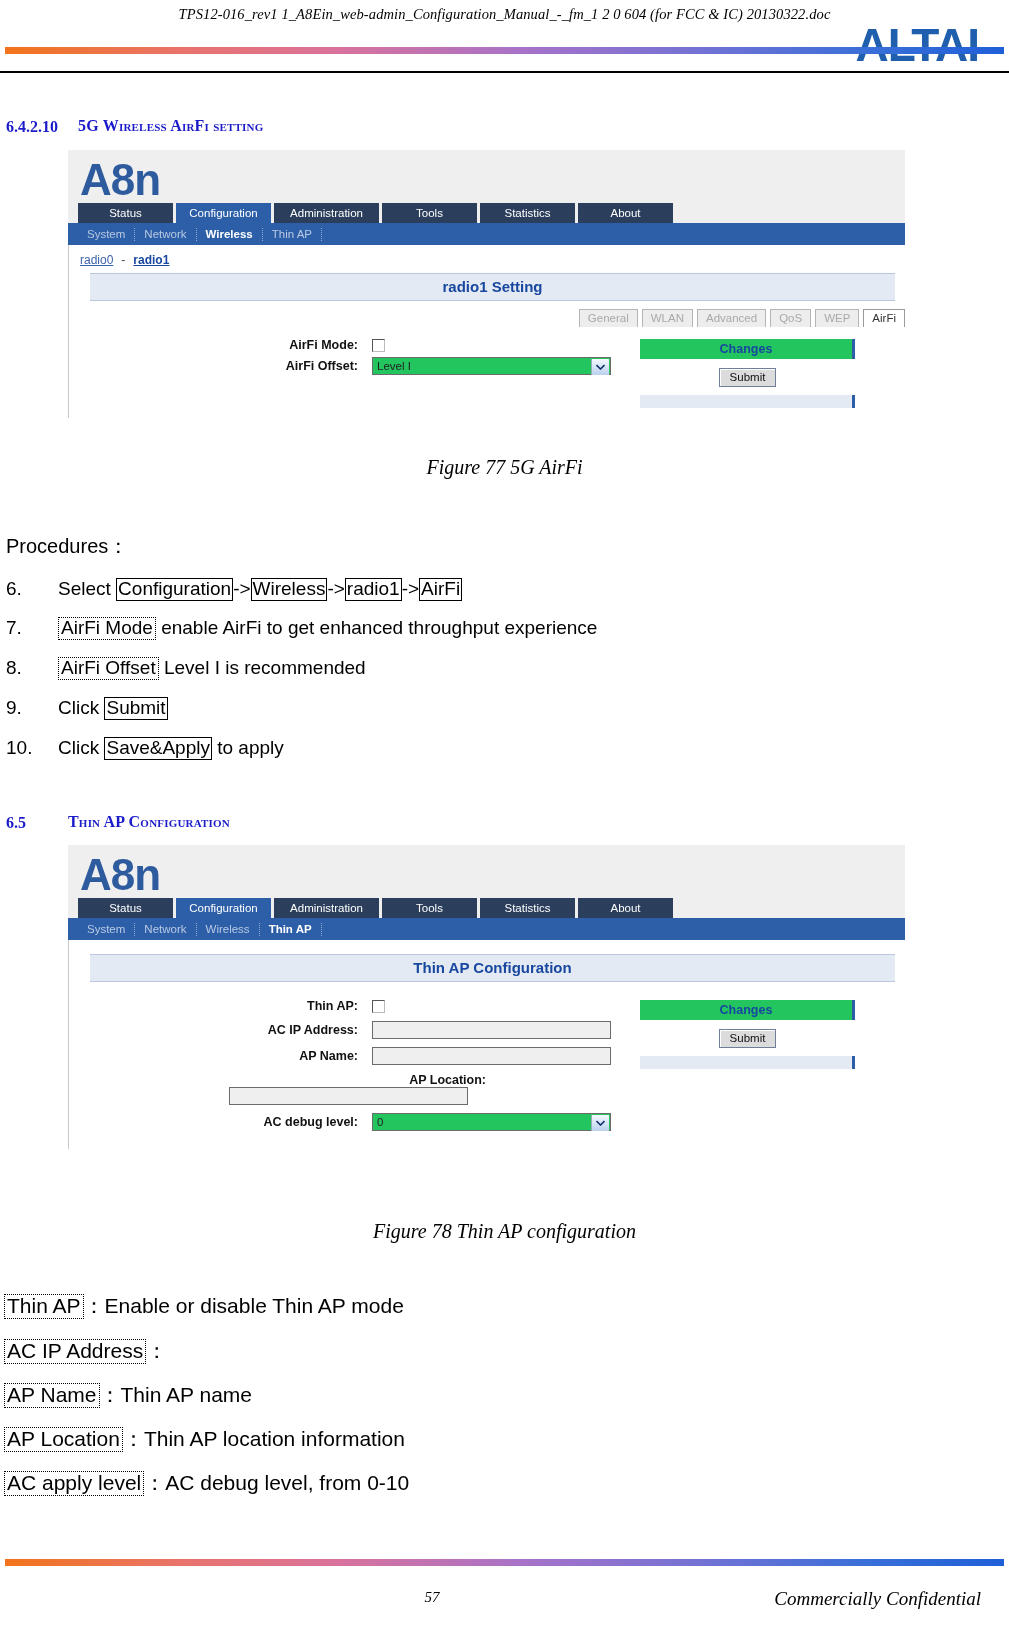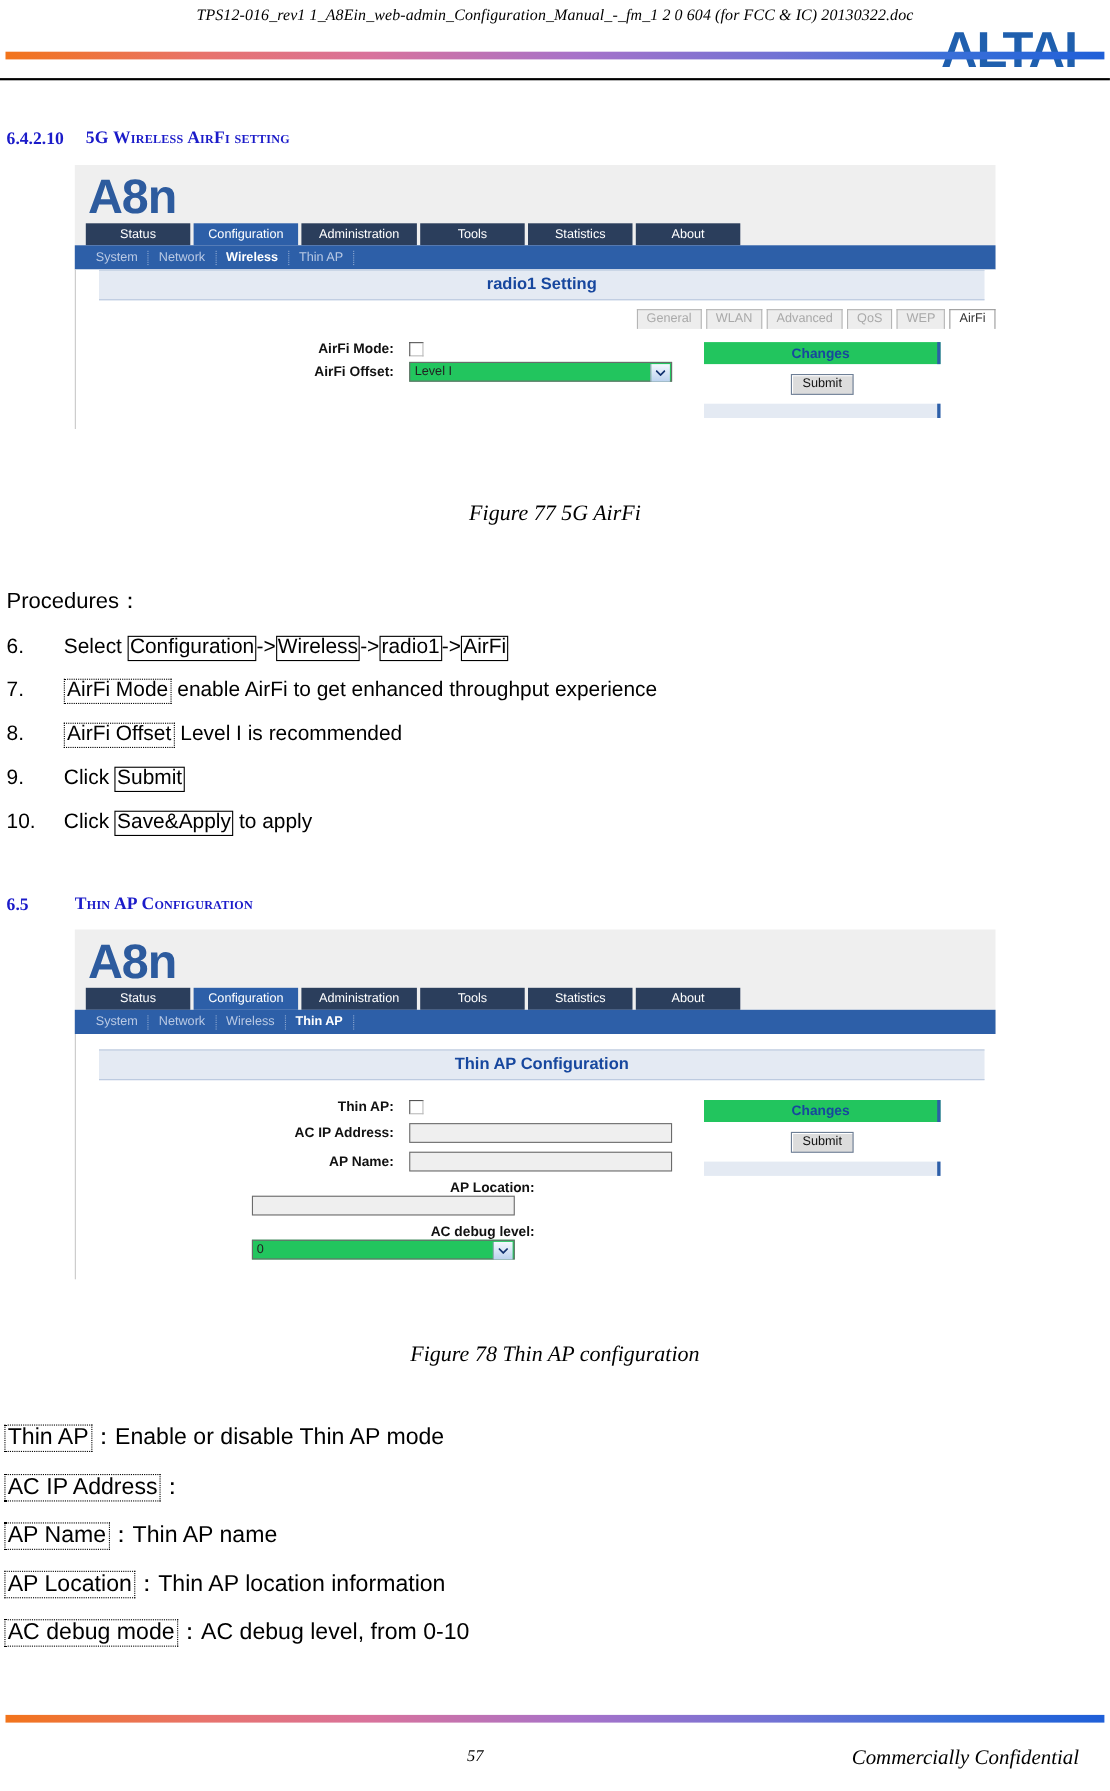--- a/index.html
+++ b/index.html
@@ -222,20 +222,23 @@
     </div>
     <div class="subnav">
       <span>System</span>
       <span>Network</span>
       <span class="active">Wireless</span>
       <span>Thin AP</span>
     </div>
   </div>
   <div class="shot-body">
     <div class="shot-left-rule"></div>
+    <div class="radio-links">
+      <a>radio0</a><span class="dash">-</span><a class="cur">radio1</a>
+    </div>
     <div class="panel-title">radio1 Setting</div>
     <div class="subtabs">
       <div class="subtab">General</div>
       <div class="subtab">WLAN</div>
       <div class="subtab">Advanced</div>
       <div class="subtab">QoS</div>
       <div class="subtab">WEP</div>
       <div class="subtab active">AirFi</div>
     </div>
     <div class="form-area">
@@ -331,21 +334,21 @@
           <div class="txtin"></div>
         </div>
         <div class="frow" style="margin:8px 0;">
           <div class="flabel">AP Name:</div>
           <div class="txtin"></div>
         </div>
         <div class="frow" style="margin:8px 0;flex-direction:column;">
           <div class="flabel">AP Location:</div>
           <div class="txtin"></div>
         </div>
-        <div class="frow" style="margin:8px 0;flex-direction:column;">
+        <div class="frow" style="margin:8px 0;">
           <div class="flabel">AC debug level:</div>
           <div class="selin">
             <span>0</span>
             <span class="selarrow">
               <svg width="9" height="6" viewBox="0 0 9 6">
                   <path d="M0.5 1 L4.5 5 L8.5 1" fill="none" stroke="#12326e" stroke-width="1.6"></path>
                 </svg>
             </span>
           </div>
         </div>
@@ -376,20 +379,20 @@
   <span class="dbx">AP Name</span>
     <span>：</span>
     <span>  Thin AP name</span>
 </div>
 <div class="defline" style="left:4px;top:1425px;">
   <span class="dbx">AP Location</span>
     <span>：</span>
     <span>Thin AP location information</span>
 </div>
 <div class="defline" style="left:4px;top:1469px;">
-  <span class="dbx">AC debug mode</span>
+  <span class="dbx">AC apply level</span>
     <span>：</span>
     <span>AC debug level, from 0-10</span>
 </div>
 
 <div class="foot-bar"></div>
 <div class="foot-page">57</div>
 <div class="foot-conf">Commercially Confidential</div>
 
 </body></html>

